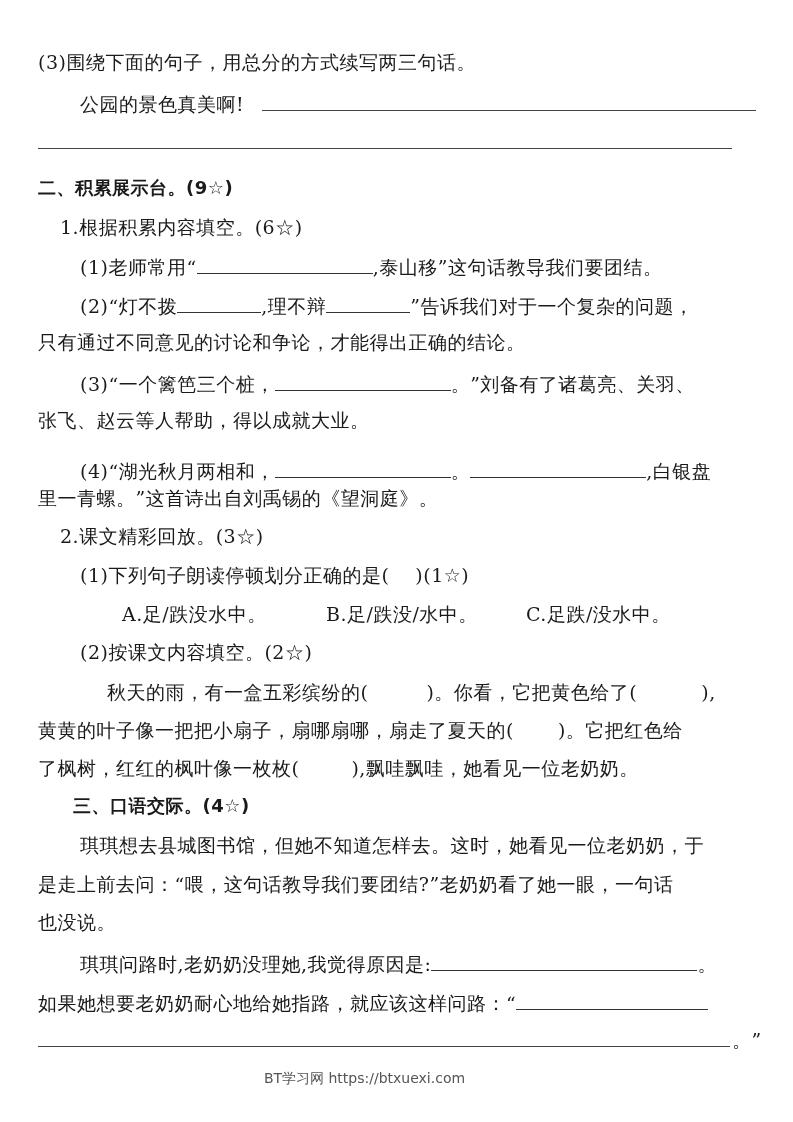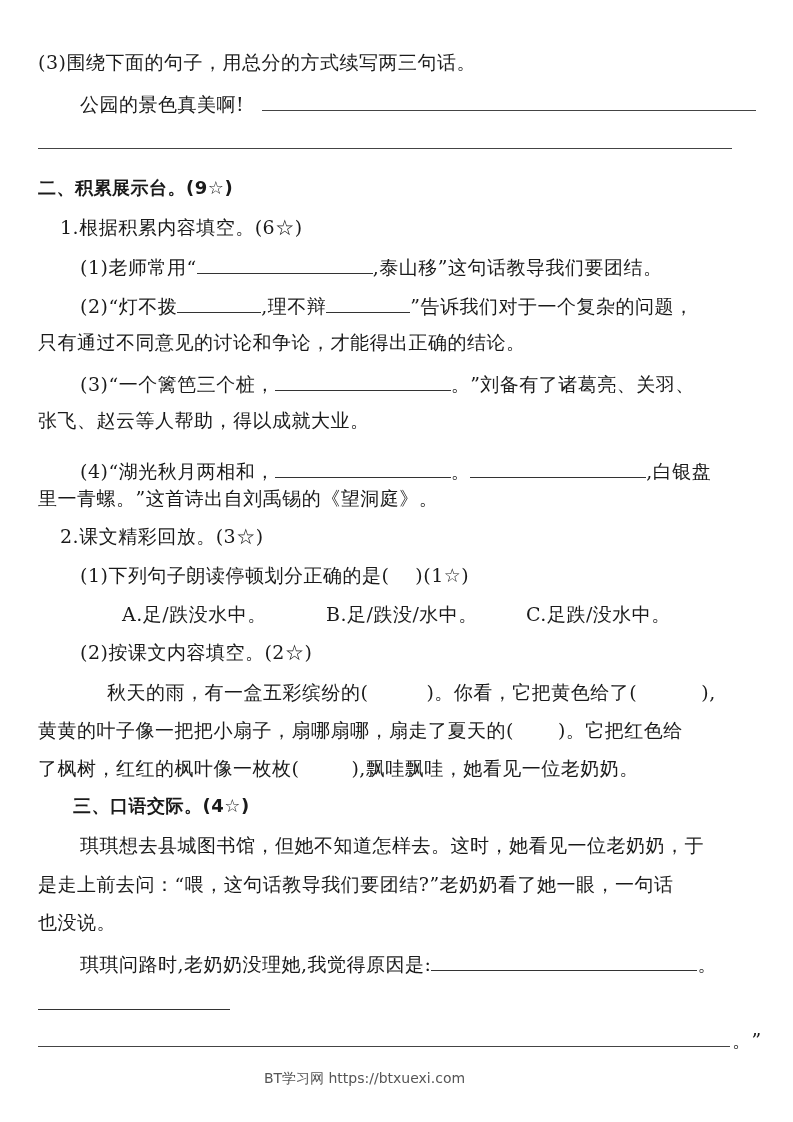--- a/index.html
+++ b/index.html
@@ -68,18 +68,18 @@
 
 <div class="line heading" style="top:794px; left:38px;margin-left:35px;">三、口语交际。(4☆)</div>
 <div class="line" style="top:833px; left:80px;">琪琪想去县城图书馆，但她不知道怎样去。这时，她看见一位老奶奶，于</div>
 <div class="line" style="top:872px; left:38px;">是走上前去问：“喂，这句话教导我们要团结?”老奶奶看了她一眼，一句话</div>
 <div class="line" style="top:910px; left:38px;">也没说。</div>
 
 <div class="line" style="top:950px; left:80px;">
   <span>琪琪问路时,老奶奶没理她,我觉得原因是:</span><span class="blank" style="width:266px;"></span><span>。</span>
 </div>
 <div class="line" style="top:989px; left:38px;">
-  <span class="blank" style="width:192px;"></span>
+  <span>如果她想要老奶奶耐心地给她指路，就应该这样问路：“</span><span class="blank" style="width:192px;"></span>
 </div>
 <div class="rule" style="top:1046px; left:38px; width:692px;"></div>
 <div class="line" style="top:1028px; left:732px;">。”</div>
 
 <div class="footer">BT学习网 https://btxuexi.com</div>
 
 </body></html>

